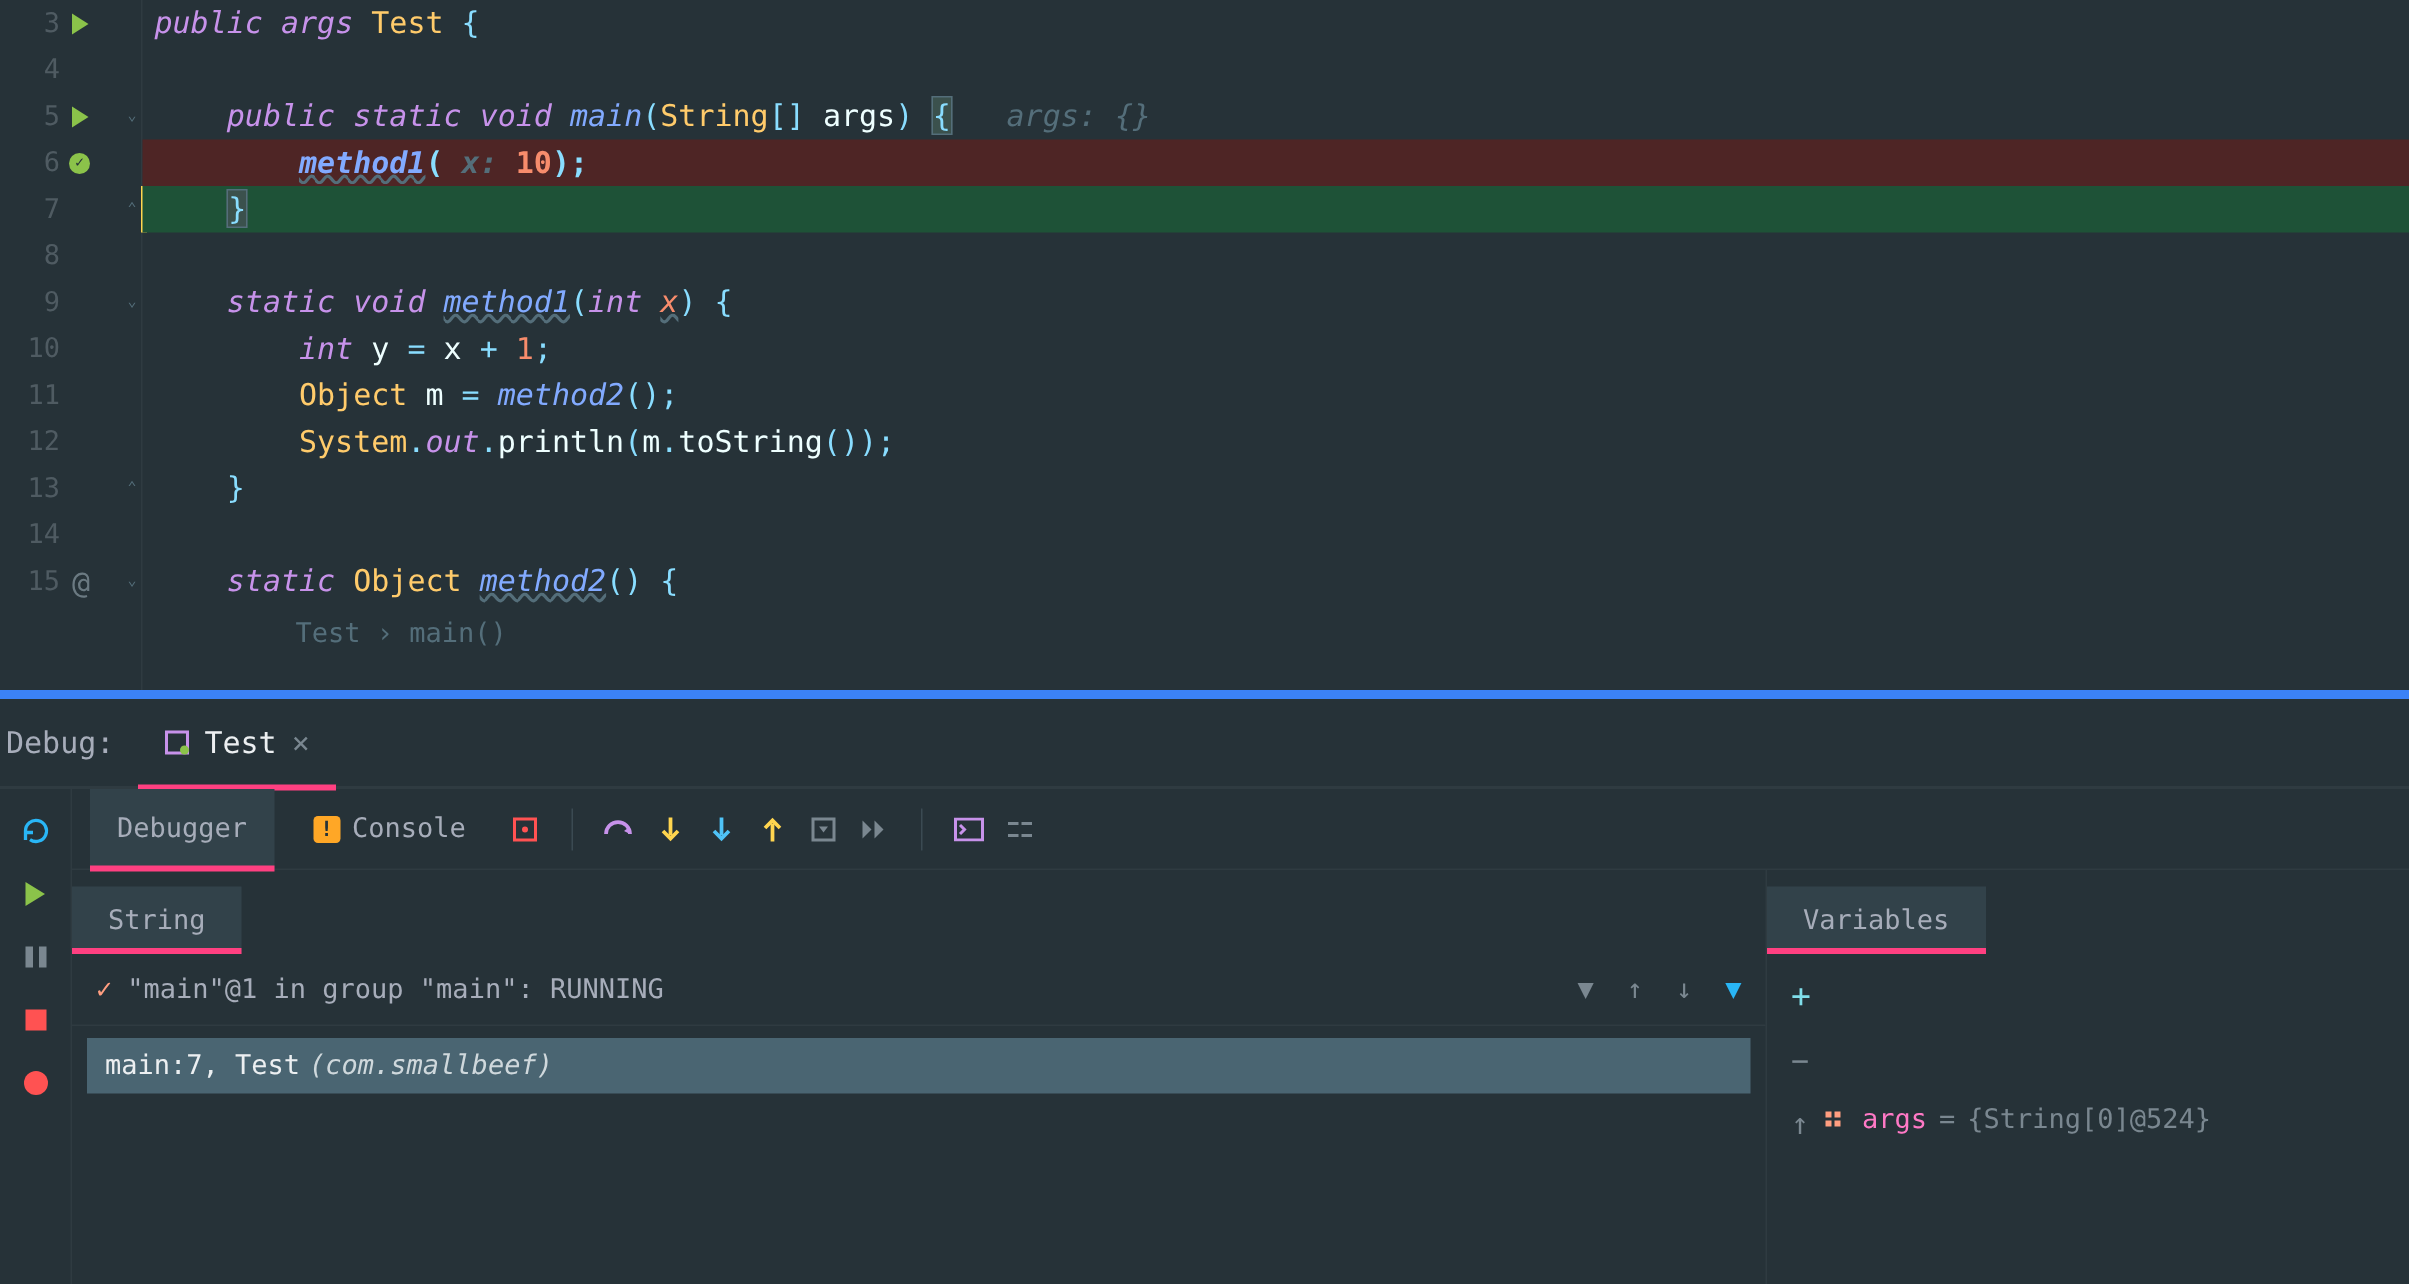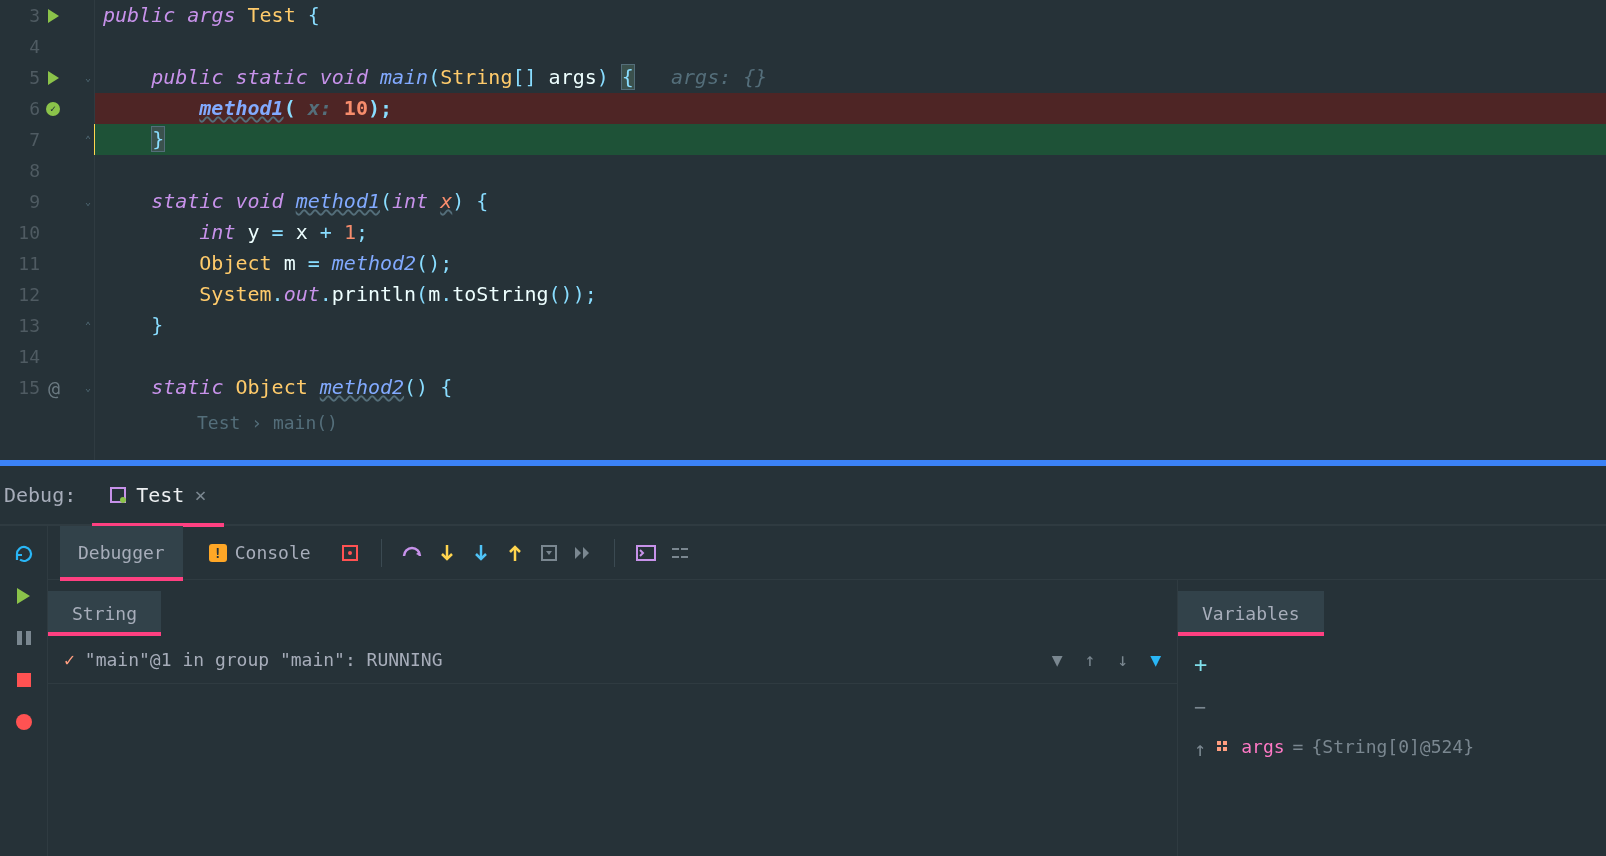--- a/index.html
+++ b/index.html
@@ -379,20 +379,24 @@
               <span style="color:#ff9e80">✓</span>
               <span>"main"@1 in group "main": RUNNING</span>
             </div>
             <div class="thread-ctrls">
               <span>▼</span>
               <span>↑</span>
               <span>↓</span>
               <span style="color:#29b6f6">▼</span>
             </div>
           </div>
+          <div class="frame-row">
+            <span>main:7, Test</span>
+            <span class="pkg">(com.smallbeef)</span>
+          </div>
         </div>
 
         <div class="vars-panel">
           <div class="vars-tab-row">
             <div class="panel-tab"><span>Variables</span><div class="under"></div></div>
           </div>
           <div class="vars-content">
             <div class="vars-ctrls">
               <span class="plus">+</span>
               <span>−</span>

